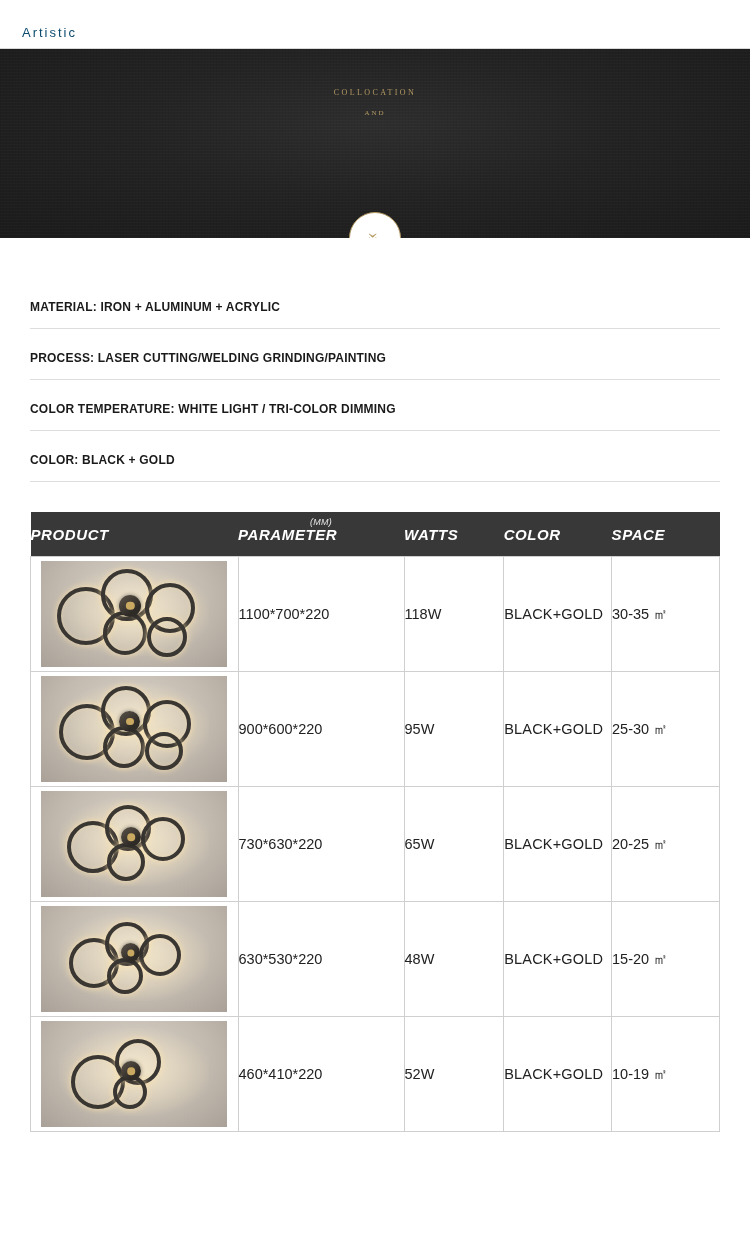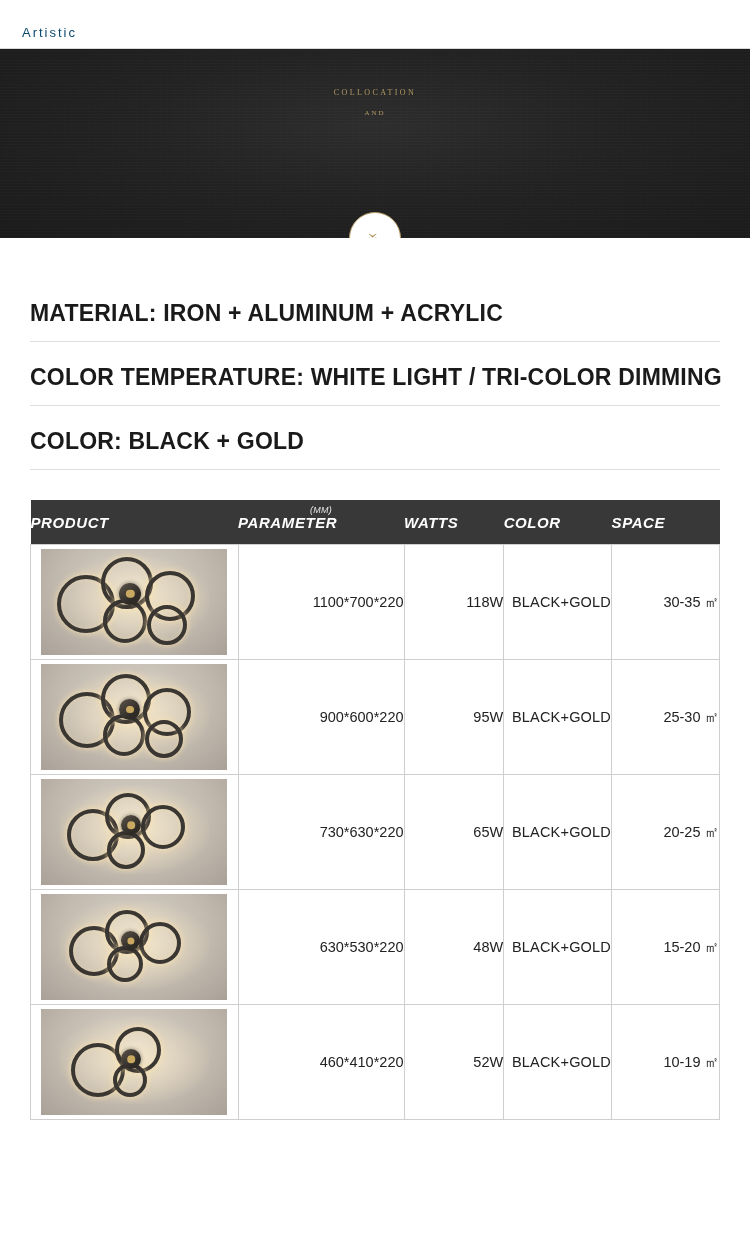--- a/index.html
+++ b/index.html
@@ -101,21 +101,21 @@
     padding: 58px 30px 0 30px;
   }
   .spec-row {
     border-bottom: 1px solid #ddd;
     padding: 0 0 14px 0;
     margin-bottom: 0;
   }
   .spec-row + .spec-row { padding-top: 22px; }
   .spec-row:first-child { padding-top: 4px; }
   .spec-text {
-    font-size: 23px;
+    font-size: 12px;
     font-weight: bold;
     letter-spacing: 0.2px;
     color: #1a1a1a;
     white-space: nowrap;
   }
 
   
   .table-wrap {
     padding: 30px 30px 0 30px;
   }
@@ -142,21 +142,21 @@
     top: 5px;
     left: 50%;
     transform: translateX(-50%);
     font-size: 9px;
     font-weight: normal;
     letter-spacing: 0.3px;
     color: #e6e6e6;
   }
   table.spec-table td {
     border: 1px solid #cfcfcf;
-    text-align: right;
+    text-align: left;
     vertical-align: middle;
     font-size: 14.5px;
     color: #222;
     height: 114px;
     padding: 0;
   }
   td.c-product { width: 200px; padding: 4px; }
   td.c-param   { width: 160px; }
   td.c-watts   { width: 96px; }
   td.c-color   { width: 104px; font-size: 12.5px; letter-spacing: 0.2px; }
@@ -224,20 +224,23 @@
   <div class="chevron-badge">
     <span>»</span>
   </div>
 </div>
 
 <div class="specs">
   <div class="spec-row">
     <div class="spec-text">MATERIAL: IRON + ALUMINUM + ACRYLIC</div>
   </div>
   <div class="spec-row">
+    <div class="spec-text">PROCESS: LASER CUTTING/WELDING GRINDING/PAINTING</div>
+  </div>
+  <div class="spec-row">
     <div class="spec-text">COLOR TEMPERATURE: WHITE LIGHT / TRI-COLOR DIMMING</div>
   </div>
   <div class="spec-row">
     <div class="spec-text">COLOR: BLACK + GOLD</div>
   </div>
 </div>
 
 <div class="table-wrap">
   <table class="spec-table">
     <thead>

